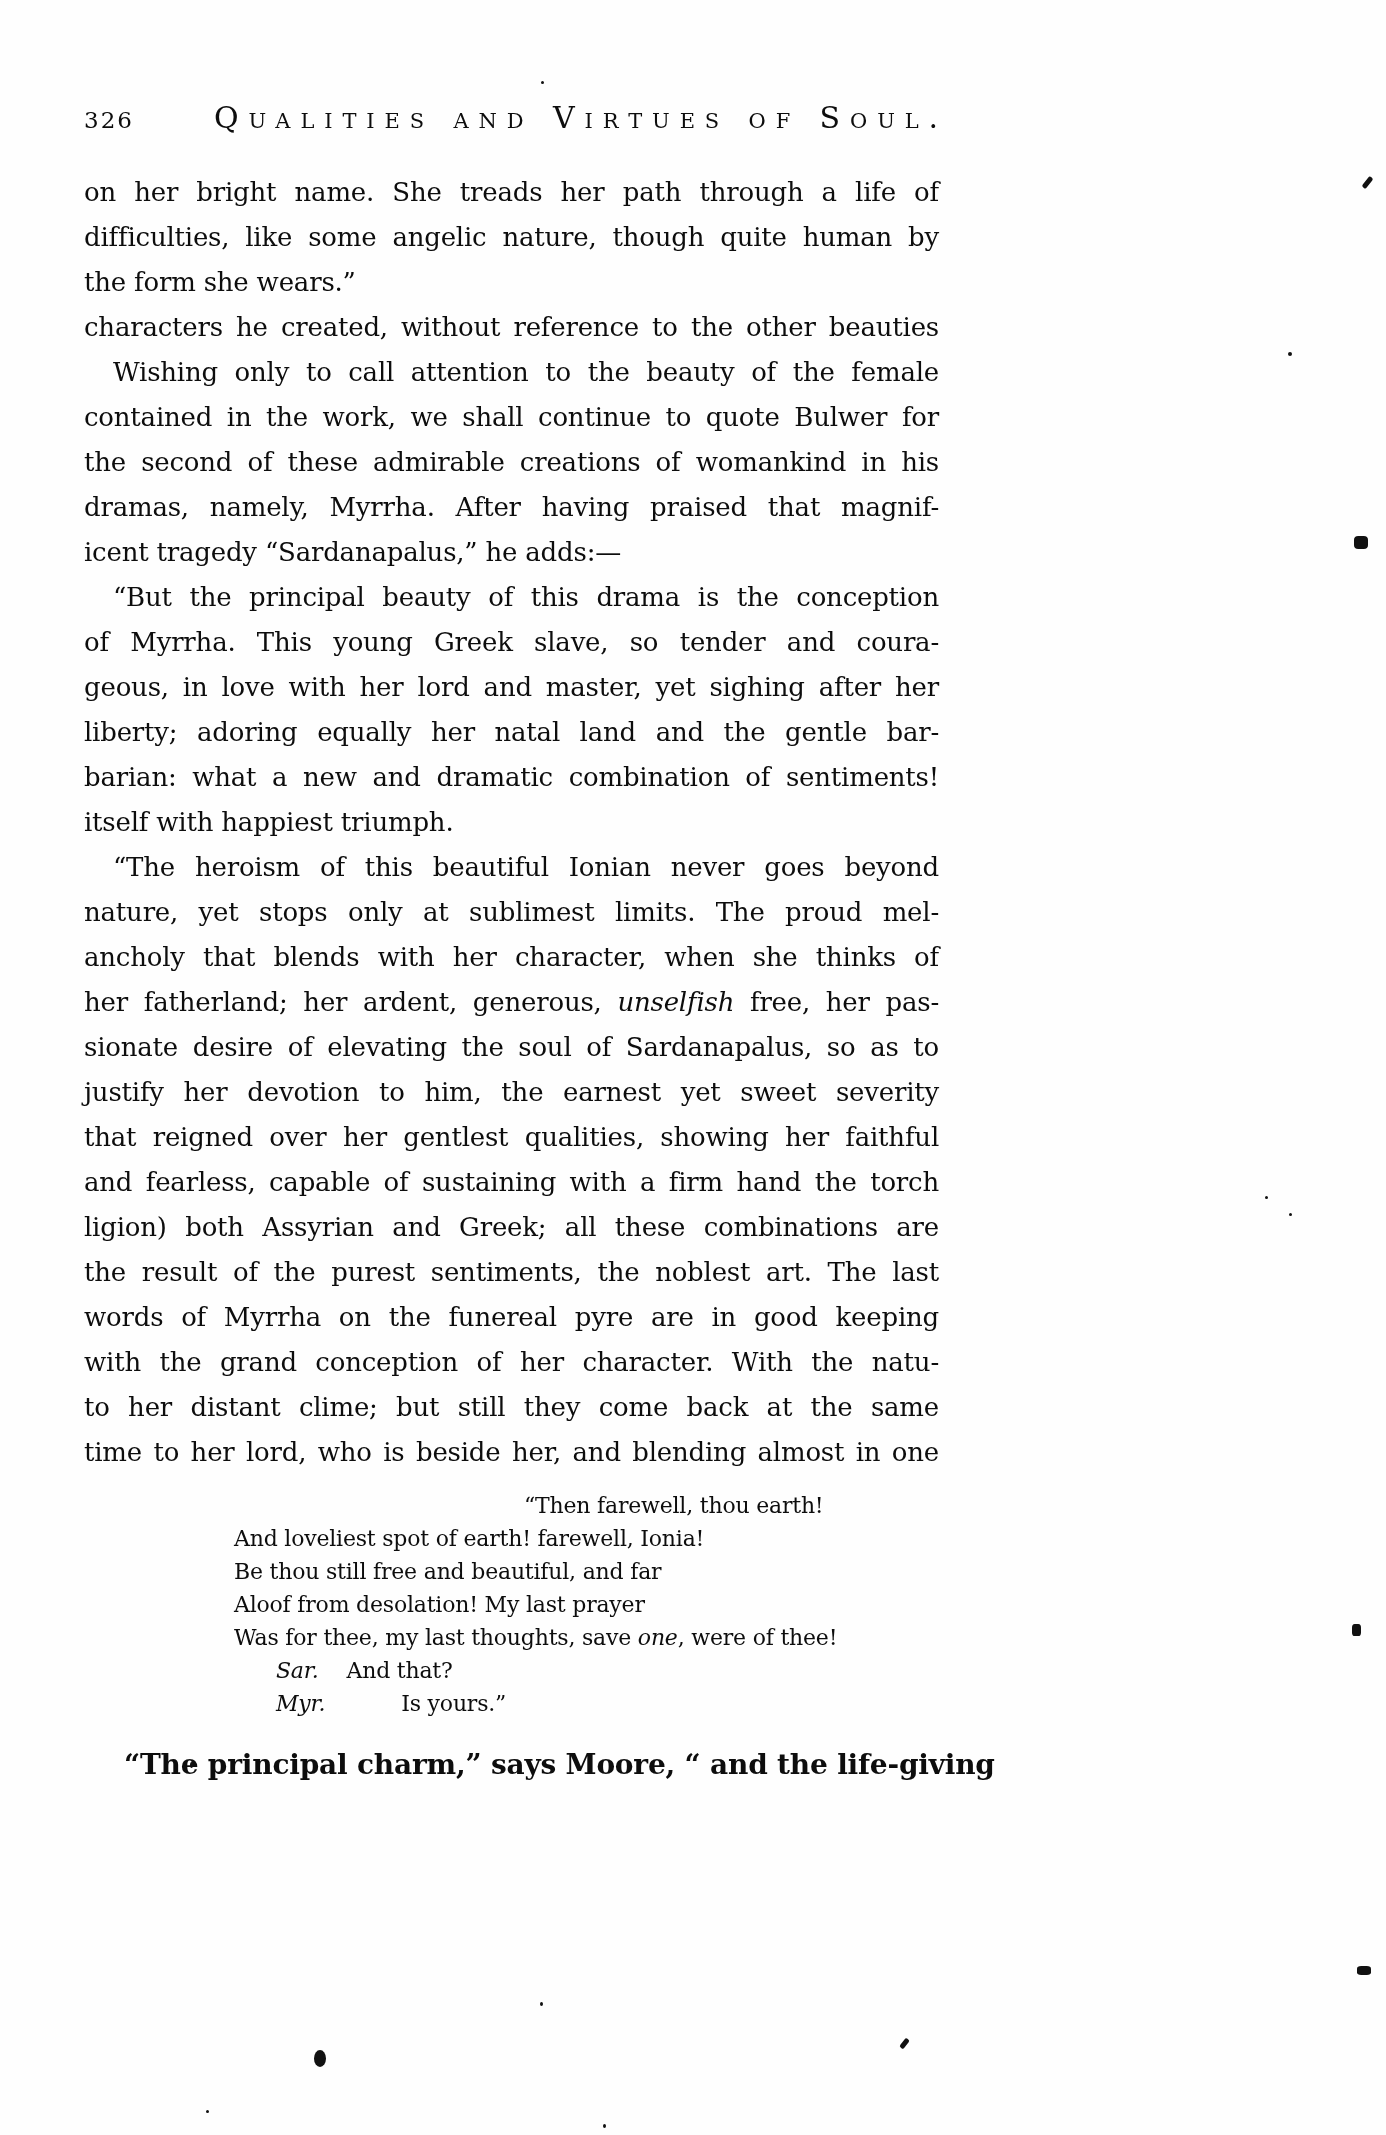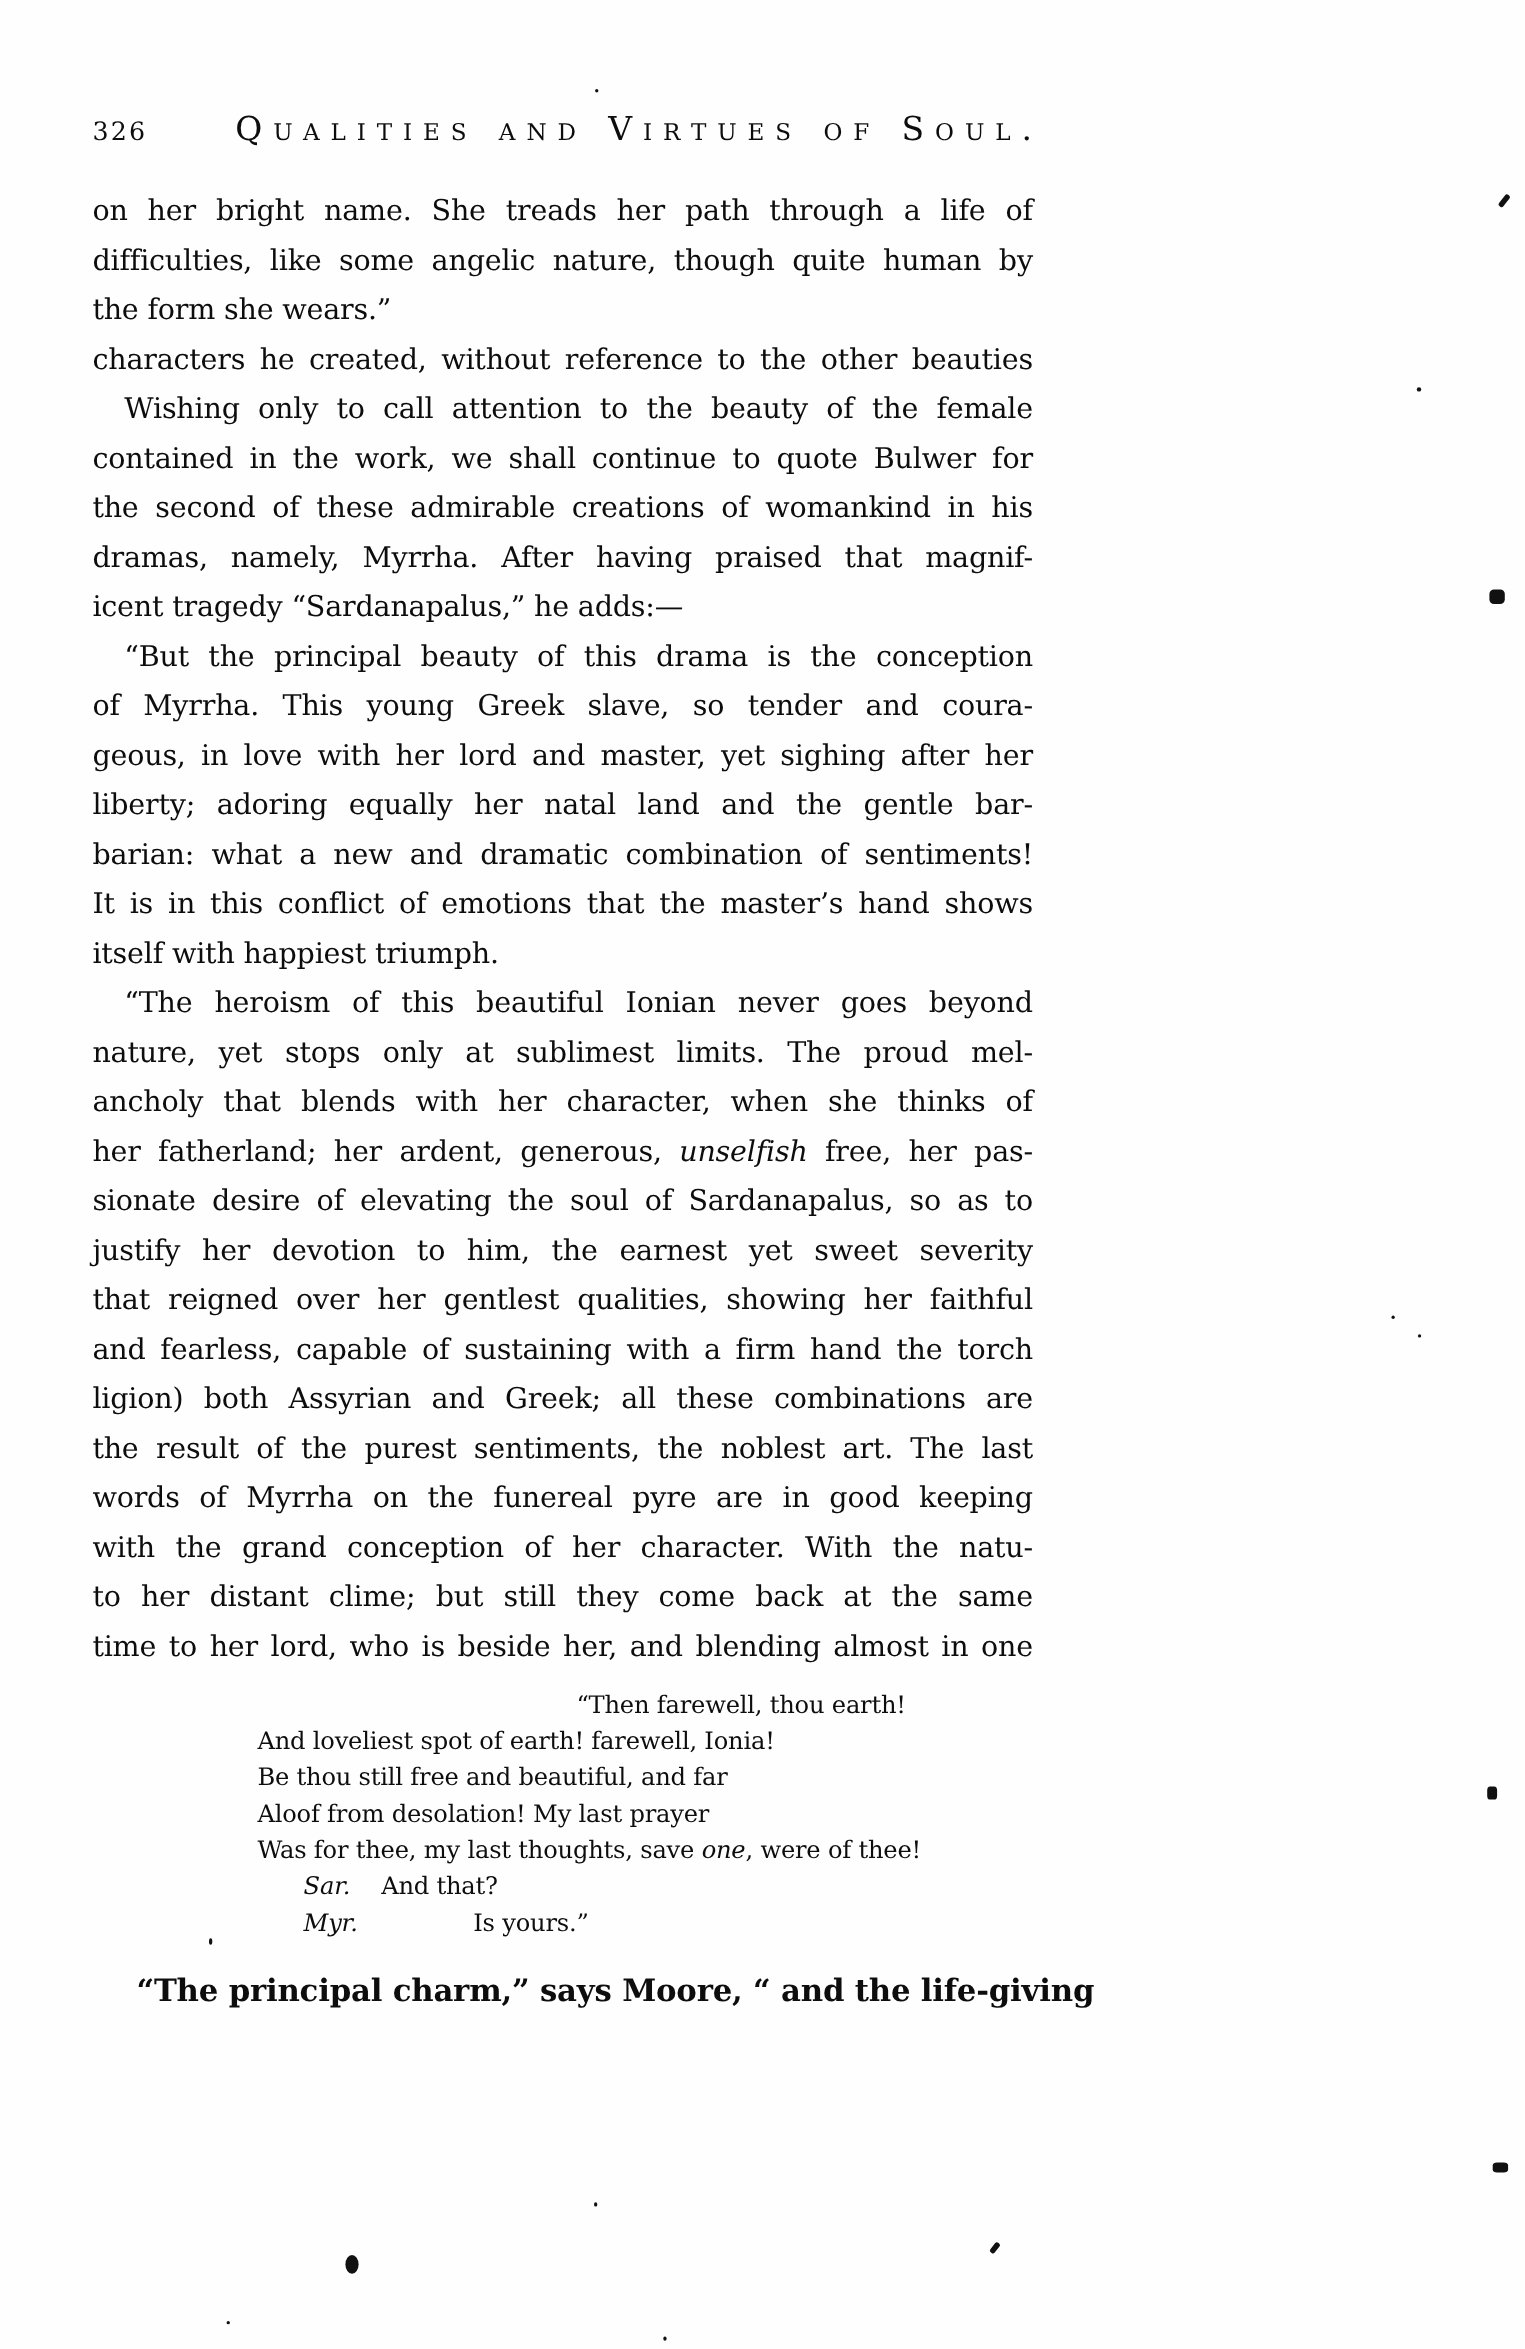--- a/index.html
+++ b/index.html
@@ -36,21 +36,21 @@
 
   
   .verse {
     margin-top:14px; margin-left:150px;
     font-size:22px; line-height:33px; letter-spacing:-0.2px;
   }
   .vln { white-space:nowrap; }
   .v-first { text-indent:290px; }
   .v-sp { text-indent:42px; }
   .sp-gap1 { margin-left:28px; }
-  .sp-gap2 { margin-left:105px;text-align:right; }
+  .sp-gap2 { margin-left:76px;text-align:right; }
 
   
   .closing {
     margin:25px 0 0 0; padding:0;
     text-indent:40px;
     font-size:28px; font-weight:bold; line-height:40px;
     white-space:nowrap;
   }
 
   
@@ -79,21 +79,20 @@
     <div class="ln">contained in the work, we shall continue to quote Bulwer for</div>
     <div class="ln">the second of these admirable creations of womankind in his</div>
     <div class="ln">dramas, namely, Myrrha. After having praised that magnif-</div>
     <div class="ln end">icent tragedy “Sardanapalus,” he adds:—</div>
 
     <div class="ln ind">“But the principal beauty of this drama is the conception</div>
     <div class="ln">of Myrrha. This young Greek slave, so tender and coura-</div>
     <div class="ln">geous, in love with her lord and master, yet sighing after her</div>
     <div class="ln">liberty; adoring equally her natal land and the gentle bar-</div>
     <div class="ln">barian: what a new and dramatic combination of sentiments!</div>
-    <div class="ln">It is in this conflict of emotions that the master’s hand shows</div>
     <div class="ln end">itself with happiest triumph.</div>
 
     <div class="ln ind">“The heroism of this beautiful Ionian never goes beyond</div>
     <div class="ln">nature, yet stops only at sublimest limits. The proud mel-</div>
     <div class="ln">ancholy that blends with her character, when she thinks of</div>
     <div class="ln">
       <span>her fatherland; her ardent, generous, </span><span class="it">unselfish</span><span> free, her pas-</span>
     </div>
     <div class="ln">sionate desire of elevating the soul of Sardanapalus, so as to</div>
     <div class="ln">justify her devotion to him, the earnest yet sweet severity</div>

